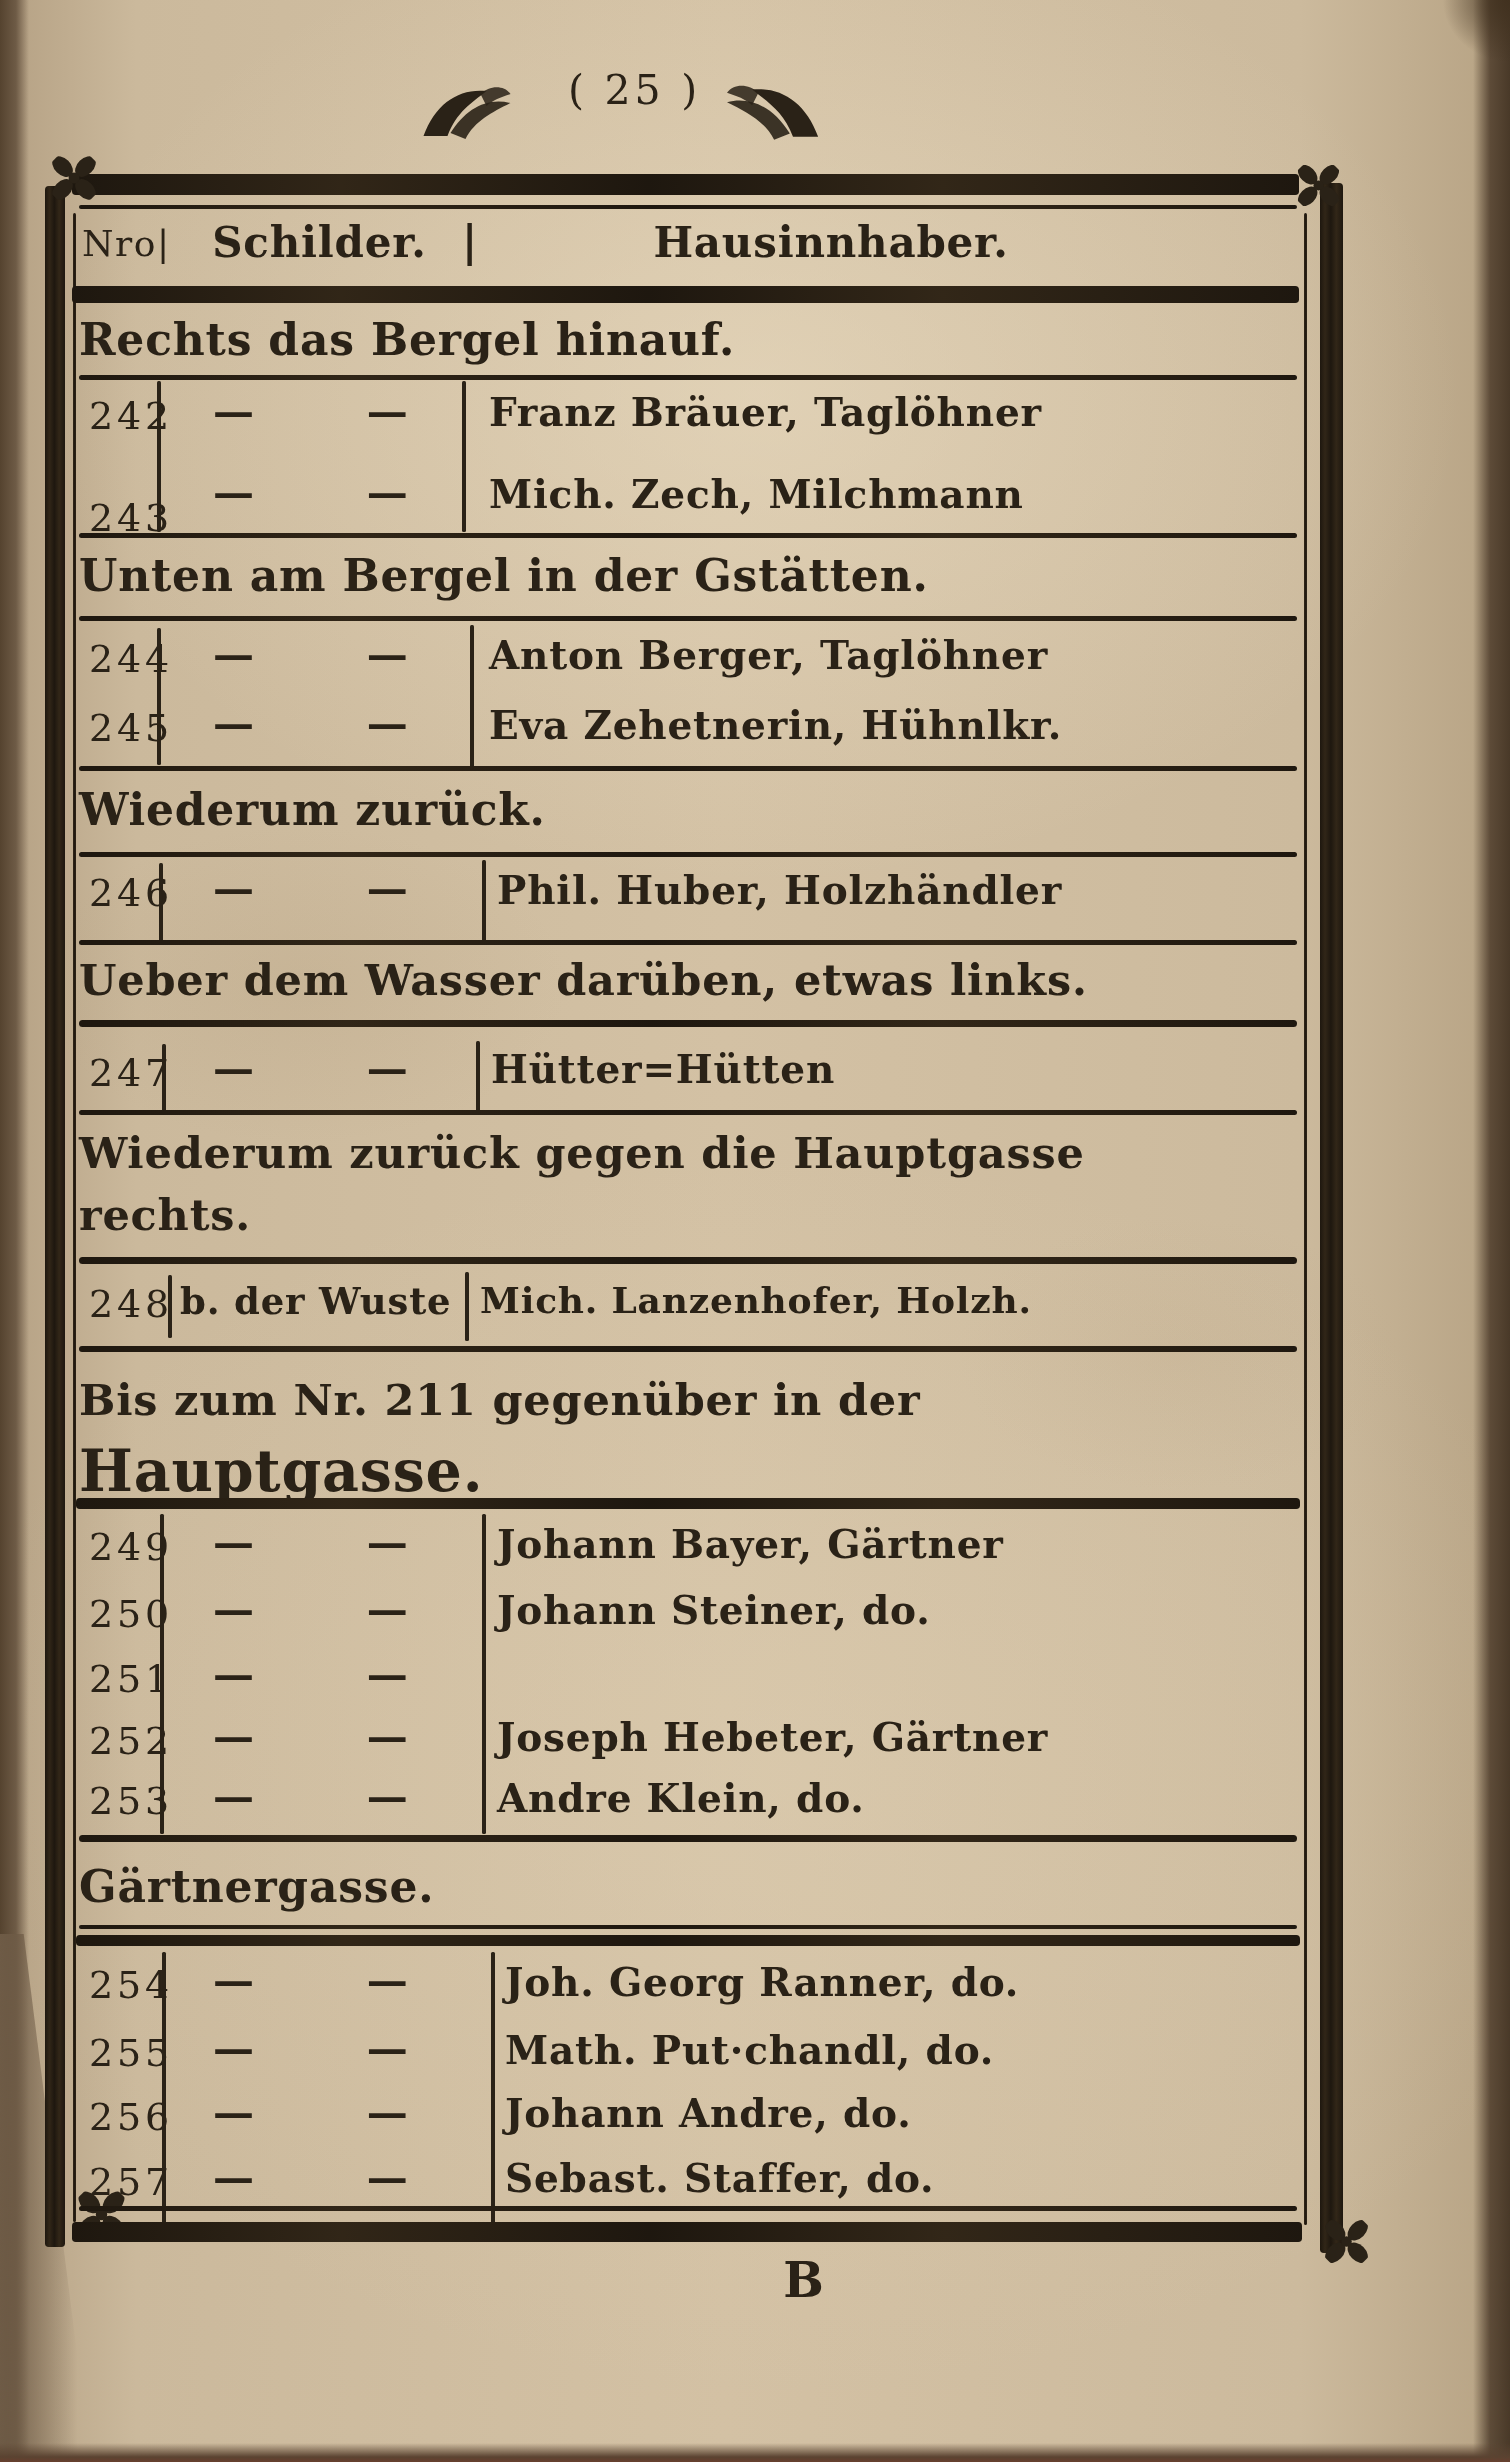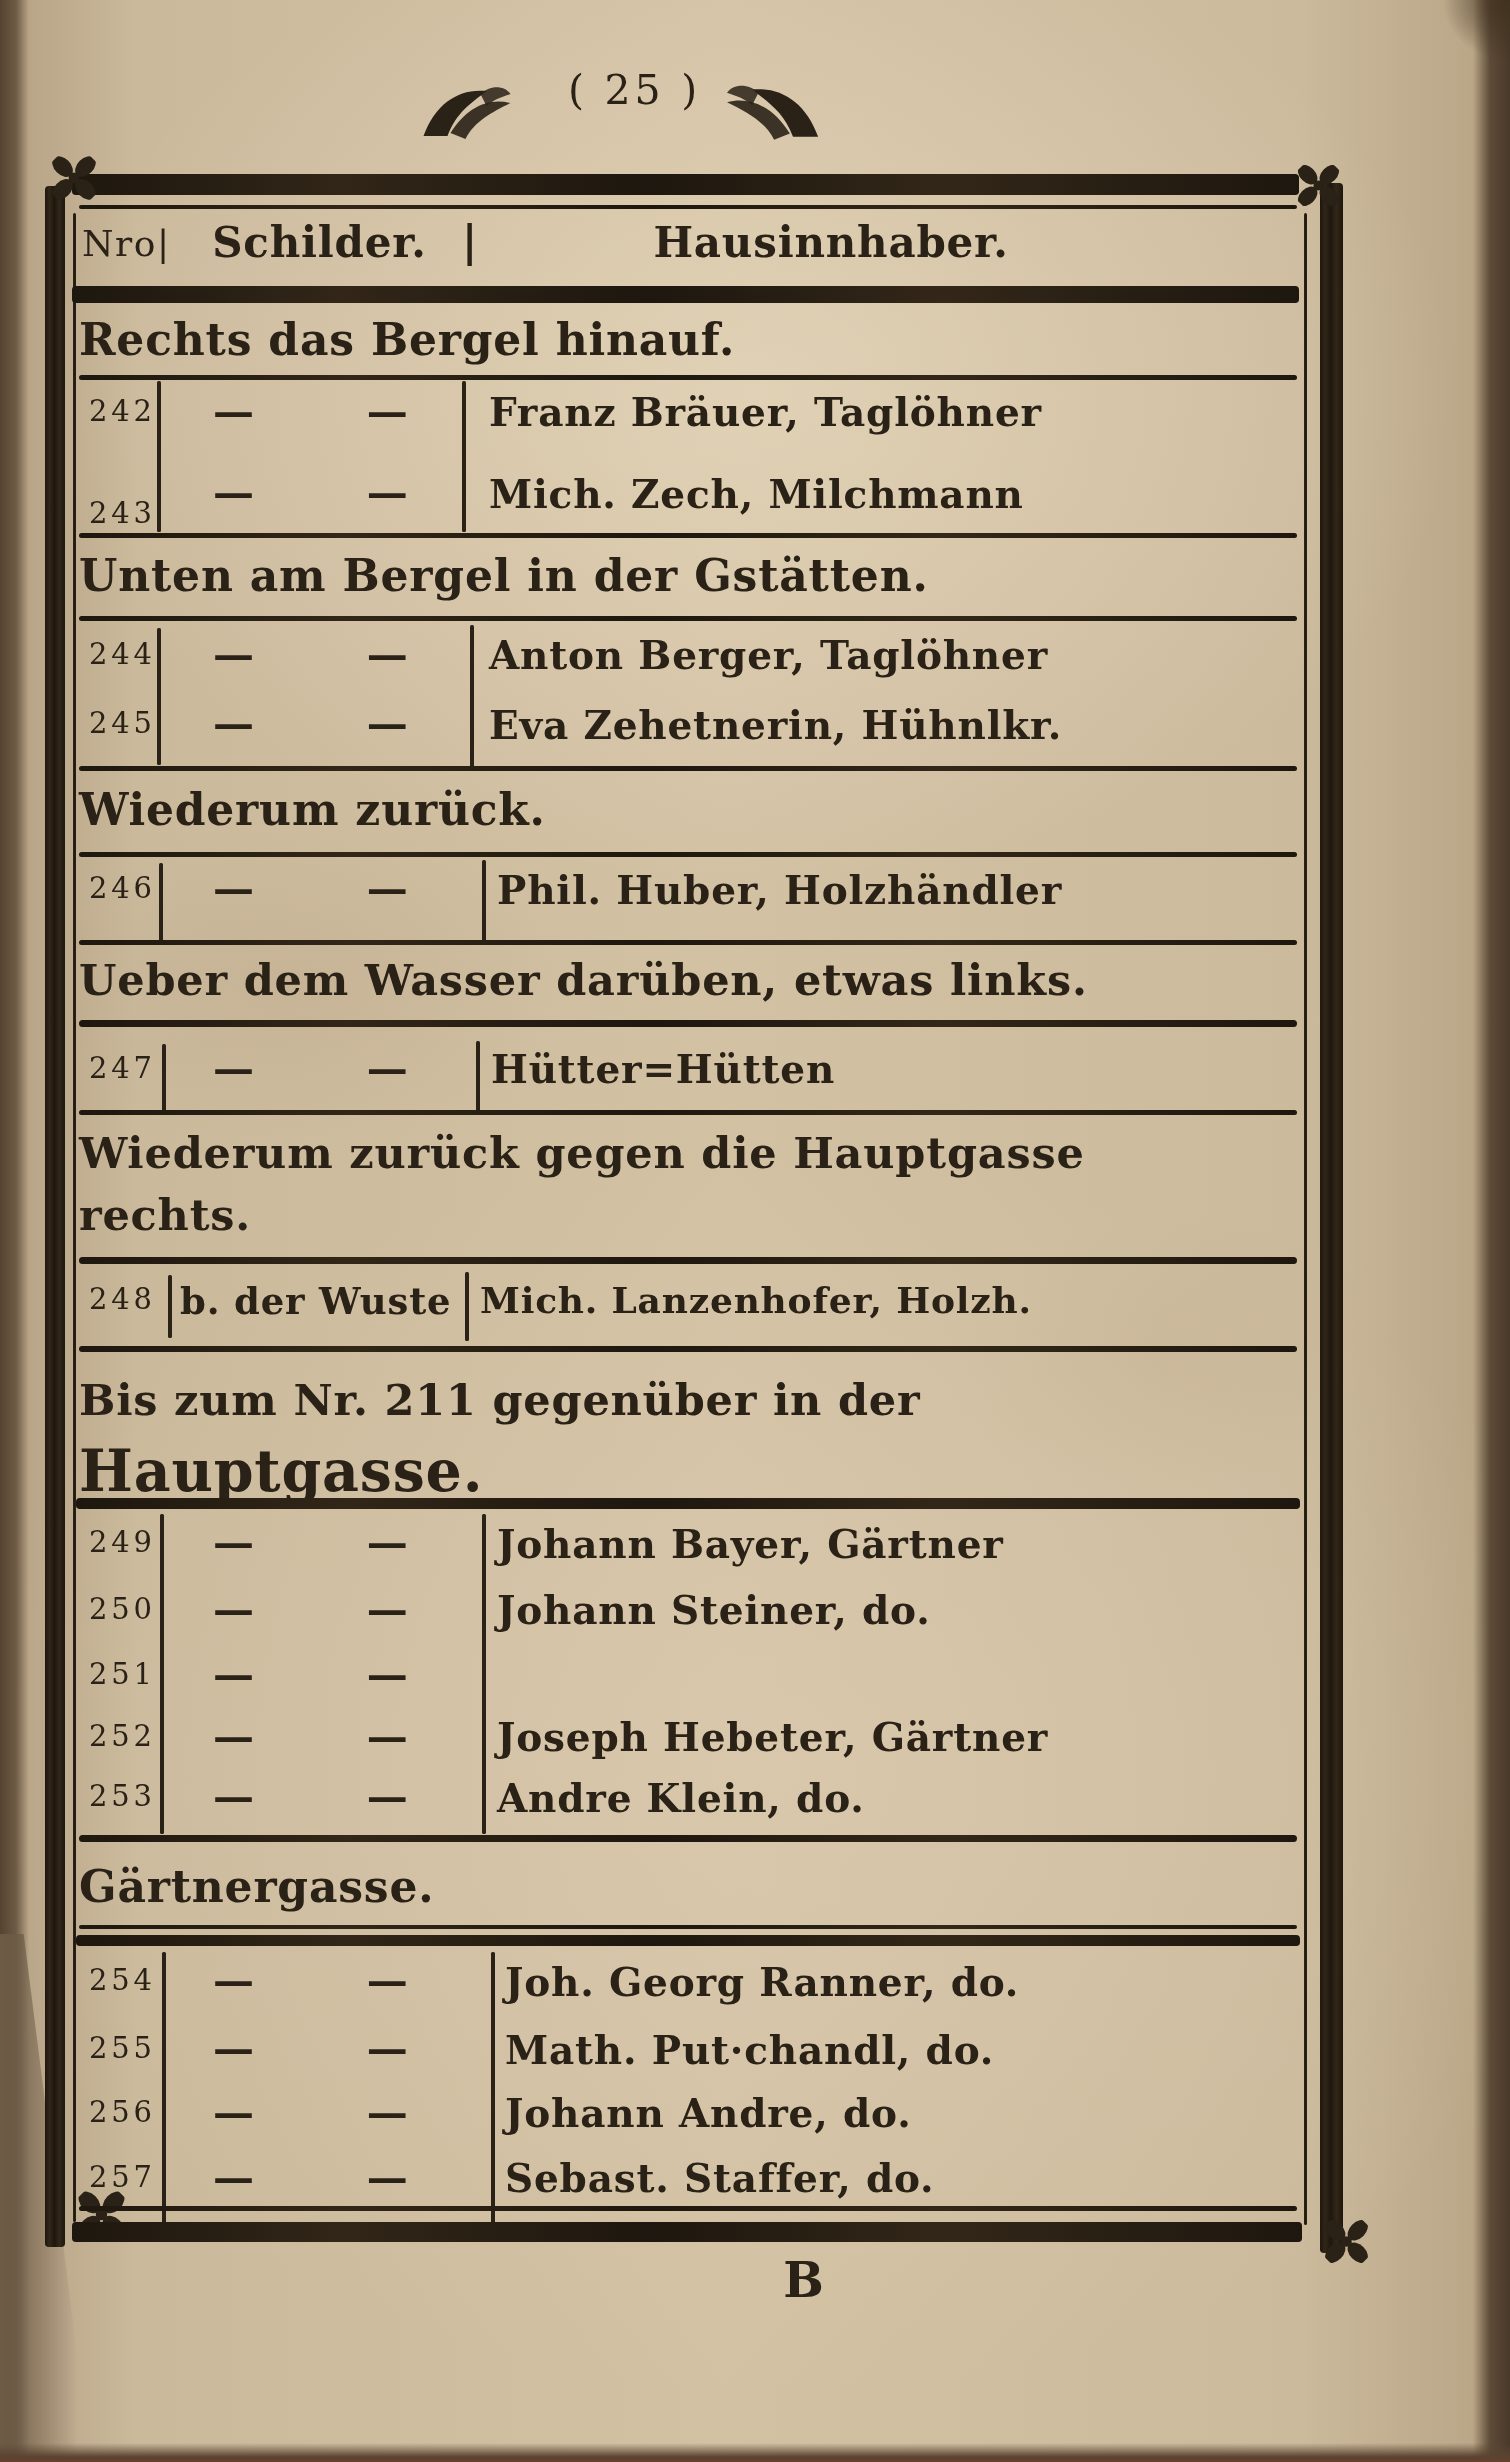--- a/index.html
+++ b/index.html
@@ -11,21 +11,21 @@
       radial-gradient(1133px 831px at 52% 72%, rgba(226,211,183,.38), rgba(0,0,0,0) 75%),
       radial-gradient(378px 227px at 20% 40%, rgba(180,158,126,.25), rgba(0,0,0,0) 70%),
       radial-gradient(317px 196px at 78% 55%, rgba(186,164,132,.22), rgba(0,0,0,0) 70%),
       linear-gradient(90deg,#b4a083,#cbb99c 9%,#d3c1a4 48%,#ccba9d 86%,#b6a283);
   }
   .abs{position:absolute;}
   .rule{position:absolute;background:#281f14;border-radius:3.8px;
     background-image:linear-gradient(90deg, rgba(0,0,0,.25), rgba(90,70,40,.18) 22%, rgba(0,0,0,.25) 47%, rgba(90,70,40,.2) 71%, rgba(0,0,0,.25));}
   .vbar{position:absolute;width:3.8px;background:#2a2217;border-radius:1.5px;}
   .txt{position:absolute;font-weight:bold;font-size:39px;line-height:1.12;white-space:nowrap;letter-spacing:0.8px;}
-  .num{position:absolute;font-weight:normal;font-size:29px;line-height:1.1;letter-spacing:3.8px;white-space:nowrap;}
+  .num{position:absolute;font-weight:normal;font-size:38px;line-height:1.1;letter-spacing:3.8px;white-space:nowrap;}
   .heading{position:absolute;left:79px;width:1220px;text-align:left;font-weight:bold;font-size:44px;white-space:nowrap;letter-spacing:0.8px;}
   .dashes{word-spacing:97px;font-size:41px;}
   .ctr{text-align:center;}
   .edge{position:absolute;}
   svg{display:block;}
 </style>
 </head>
 <body>
 
 <div class="sheet">

